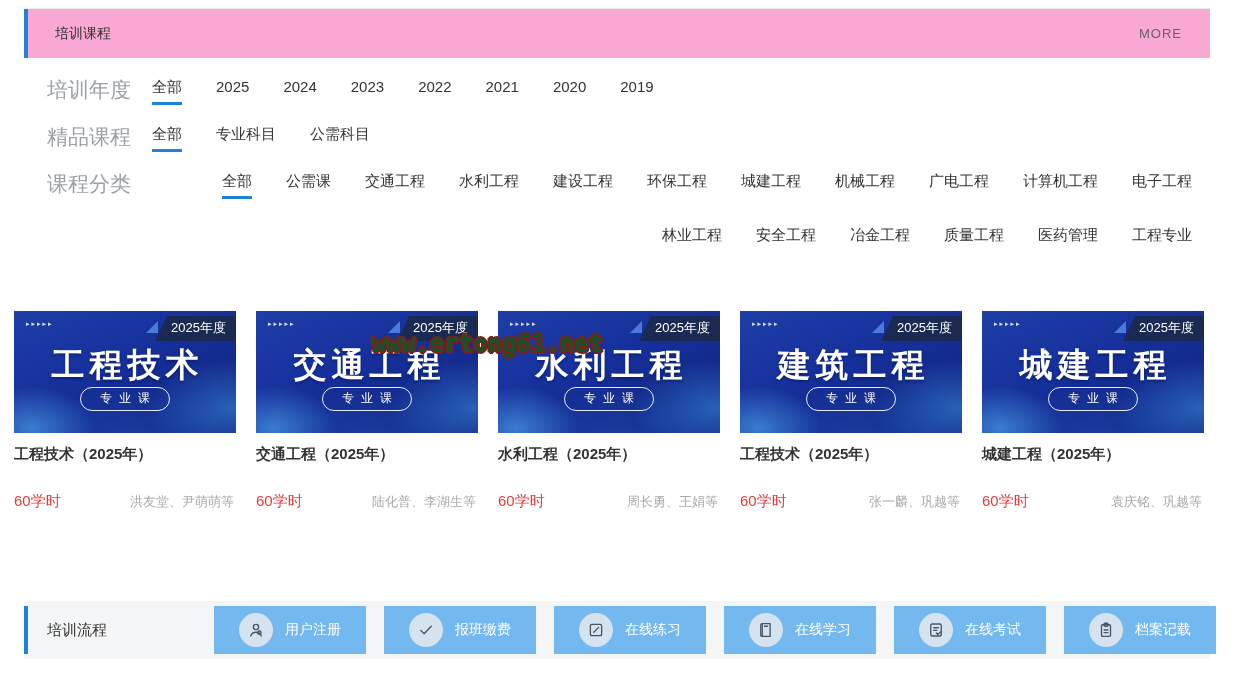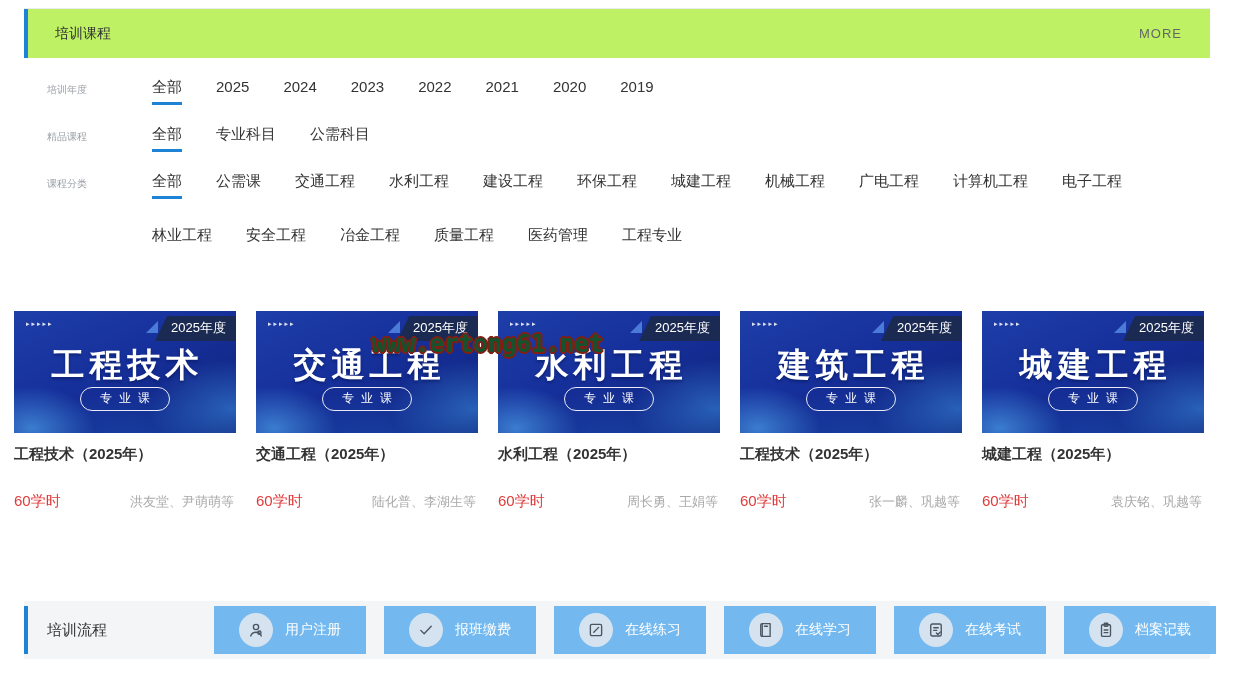--- a/index.html
+++ b/index.html
@@ -14,42 +14,43 @@
     font-family:"Liberation Sans","DejaVu Sans",sans-serif;
     color:#333;
     padding-top:8px;
   }
   .container{width:1186px;margin-left:24px;}
 
   
   .topbar{
     position:relative;
     height:50px;
-    background:#bef264;
+    background:#f9a8d4;
     border-top:1px solid #ECECEE;
     display:flex;align-items:center;justify-content:space-between;
     padding:0 28px 0 0;
   }
   .topbar .bluebar{
     position:absolute;left:0;top:0;width:4px;height:100%;
     background:var(--accent);
   }
   .topbar .title{font-size:14px;color:#333;padding-left:31px;}
   .topbar .more{font-size:13px;color:#666;letter-spacing:1px;cursor:pointer;}
 
   
   .filters{padding:20px 0 0 0;}
   .filter-row{display:flex;align-items:flex-start;margin-bottom:20px;}
   .filter-label{
     flex:none;width:128px;padding-left:23px;
-    font-size:10px;color:#9BA0A6;line-height:24px;
+    font-size:21px;color:#9BA0A6;line-height:24px;
   }
   .filter-options{
     display:flex;flex-wrap:wrap;column-gap:34px;row-gap:27px;
     max-width:1040px;
+    justify-content:flex-end;
   }
   .filter-option{
     font-size:15px;color:#333;line-height:18px;
     padding-bottom:6px;border-bottom:3px solid transparent;
     cursor:pointer;white-space:nowrap;
   }
   .filter-option.selected{border-bottom-color:var(--accent);}
 
   
   .cards-section{position:relative;margin-left:14px;margin-top:58px;width:1190px;}

